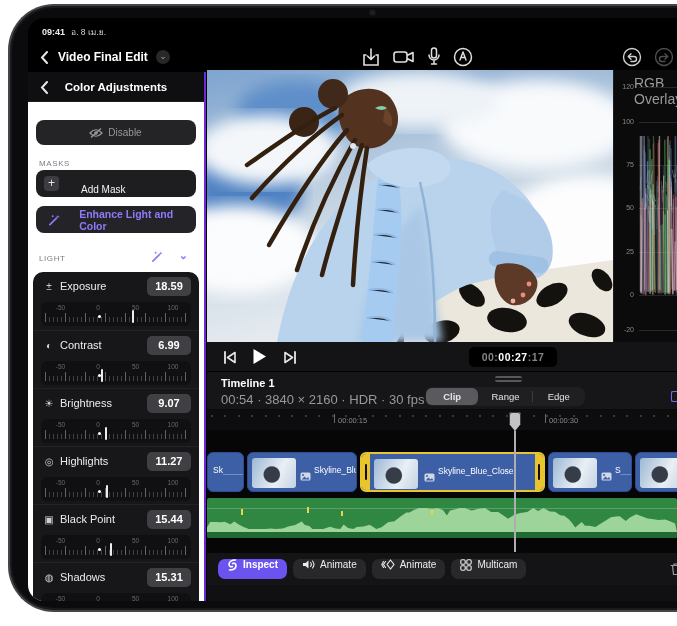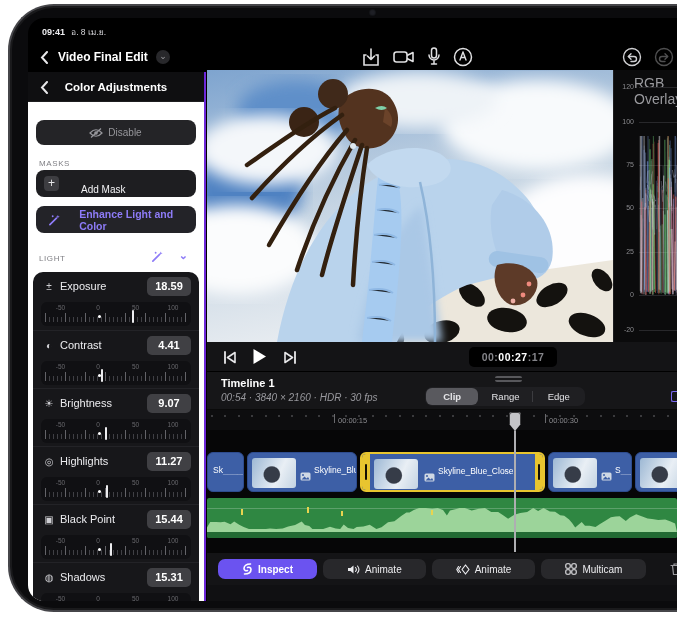--- a/index.html
+++ b/index.html
@@ -75,21 +75,21 @@
   .tr-play{position:absolute;left:45px;top:6px;}
   .tr-next{position:absolute;left:76px;top:8px;}
   .timecode{position:absolute;left:262px;top:5px;width:88px;height:20px;background:#000;border-radius:5px;
         text-align:center;line-height:20px;font-size:10.5px;letter-spacing:.5px;font-weight:bold;}
   .tc-dim{color:#85858a;}
   .tc-main{color:#fff;}
   
   .timeline{position:absolute;left:179px;top:354px;width:521px;height:229px;background:#101012;}
   .tl-header{position:absolute;left:0;top:0;width:100%;height:38px;background:#161618;border-bottom:1px solid #0a0a0a;}
   .tl-name{position:absolute;left:14px;top:5px;font-size:11px;font-weight:bold;color:#fff;}
-  .tl-info{position:absolute;left:14px;top:20px;font-size:10px;color:#98989d;font-style:italic;}
+  .tl-info{position:absolute;left:14px;top:20px;font-size:13px;color:#98989d;}
   .tl-handle{position:absolute;left:288px;top:4px;width:27px;height:6px;border-top:2px solid #58585c;border-bottom:2px solid #58585c;border-radius:2px;}
   .segmented{position:absolute;left:218px;top:15px;width:160px;height:19px;background:#1f1f22;border-radius:7px;display:flex;align-items:center;}
   .seg-cell{flex:1;text-align:center;font-size:9.5px;color:#e4e4e7;line-height:17px;position:relative;}
   .seg-cell.selected{background:#59595e;border-radius:6px;margin:1px;font-weight:bold;}
   .seg-sep{width:1px;height:11px;background:#3c3c40;}
   .tl-corner-icon{position:absolute;left:464px;top:19px;width:9px;height:11px;border:1.5px solid #7a68f0;border-radius:2px;border-right:none;}
   .ruler{position:absolute;left:0;top:38px;width:100%;height:20px;background:#0d0d0f;}
   .ruler-label{position:absolute;top:6px;font-size:7.5px;color:#8a8a8e;}
   .ruler-tickline{position:absolute;top:4px;width:1px;height:9px;background:#6a6a6e;}
   .tracks-bg{position:absolute;left:0;top:58px;width:100%;height:122px;background:#060607;}
@@ -106,21 +106,21 @@
   .clip-label{position:absolute;top:12px;font-size:8.5px;color:#fff;white-space:nowrap;}
   .clip-suffix{opacity:.45;}
   .photo-ico{position:absolute;top:14px;}
   .audio-clip{position:absolute;left:0;top:126px;width:470px;height:40px;border-radius:2px;overflow:hidden;}
   .playhead-line{position:absolute;left:307px;top:58px;width:1.5px;height:122px;background:#aeaeb2;}
   .playhead-head{position:absolute;left:302px;top:40px;width:12px;height:19px;background:#c3c3c7;
       border-radius:3px;clip-path:polygon(0 0,100% 0,100% 62%,50% 100%,0 62%);box-shadow:inset 0 0 0 1px #3a3a3c;}
   .tl-toolbar{position:absolute;left:0;top:180px;width:100%;height:33px;background:#141416;border-top:1px solid #060606;}
   .tb-row{position:absolute;left:11px;top:6px;display:flex;gap:6px;}
   .tb-btn{height:20px;border-radius:7px;background:#28282b;color:#ececef;font-size:10px;
-      display:flex;align-items:center;gap:5px;padding:0 24px;}
+      display:flex;gap:5px;padding:0 9px;}
   .tb-btn.active{background:#6b53f0;color:#fff;font-weight:bold;}
   .trash-partial{position:absolute;left:462px;top:9px;color:#9a9a9e;}
 </style>
 </head>
 <body>
 
 <div class="stage">
   <div class="device"></div>
   <div class="camera-dot" style="left:369px;top:9px;"></div>
 
@@ -243,21 +243,21 @@
             <span class="scale-lab" style="left:88%">100</span>
             <div class="ticks-small"></div>
               <div class="ticks-big"></div>
             <div class="zero-dot"></div>
             <div class="marker" style="left: 60.795%;"></div>
           </div>
         </div>
         <div class="slider-item">
           <span class="si-icon">◐</span>
           <span class="si-label">Contrast</span>
-          <span class="si-value">4.41</span>
+          <span class="si-value">6.99</span>
           <div class="si-ruler">
             <span class="scale-lab" style="left:13%">-50</span>
             <span class="scale-lab" style="left:38%">0</span>
             <span class="scale-lab" style="left:63%">50</span>
             <span class="scale-lab" style="left:88%">100</span>
             <div class="ticks-small"></div>
               <div class="ticks-big"></div>
             <div class="zero-dot"></div>
             <div class="marker" style="left: 40.205%;"></div>
           </div>

